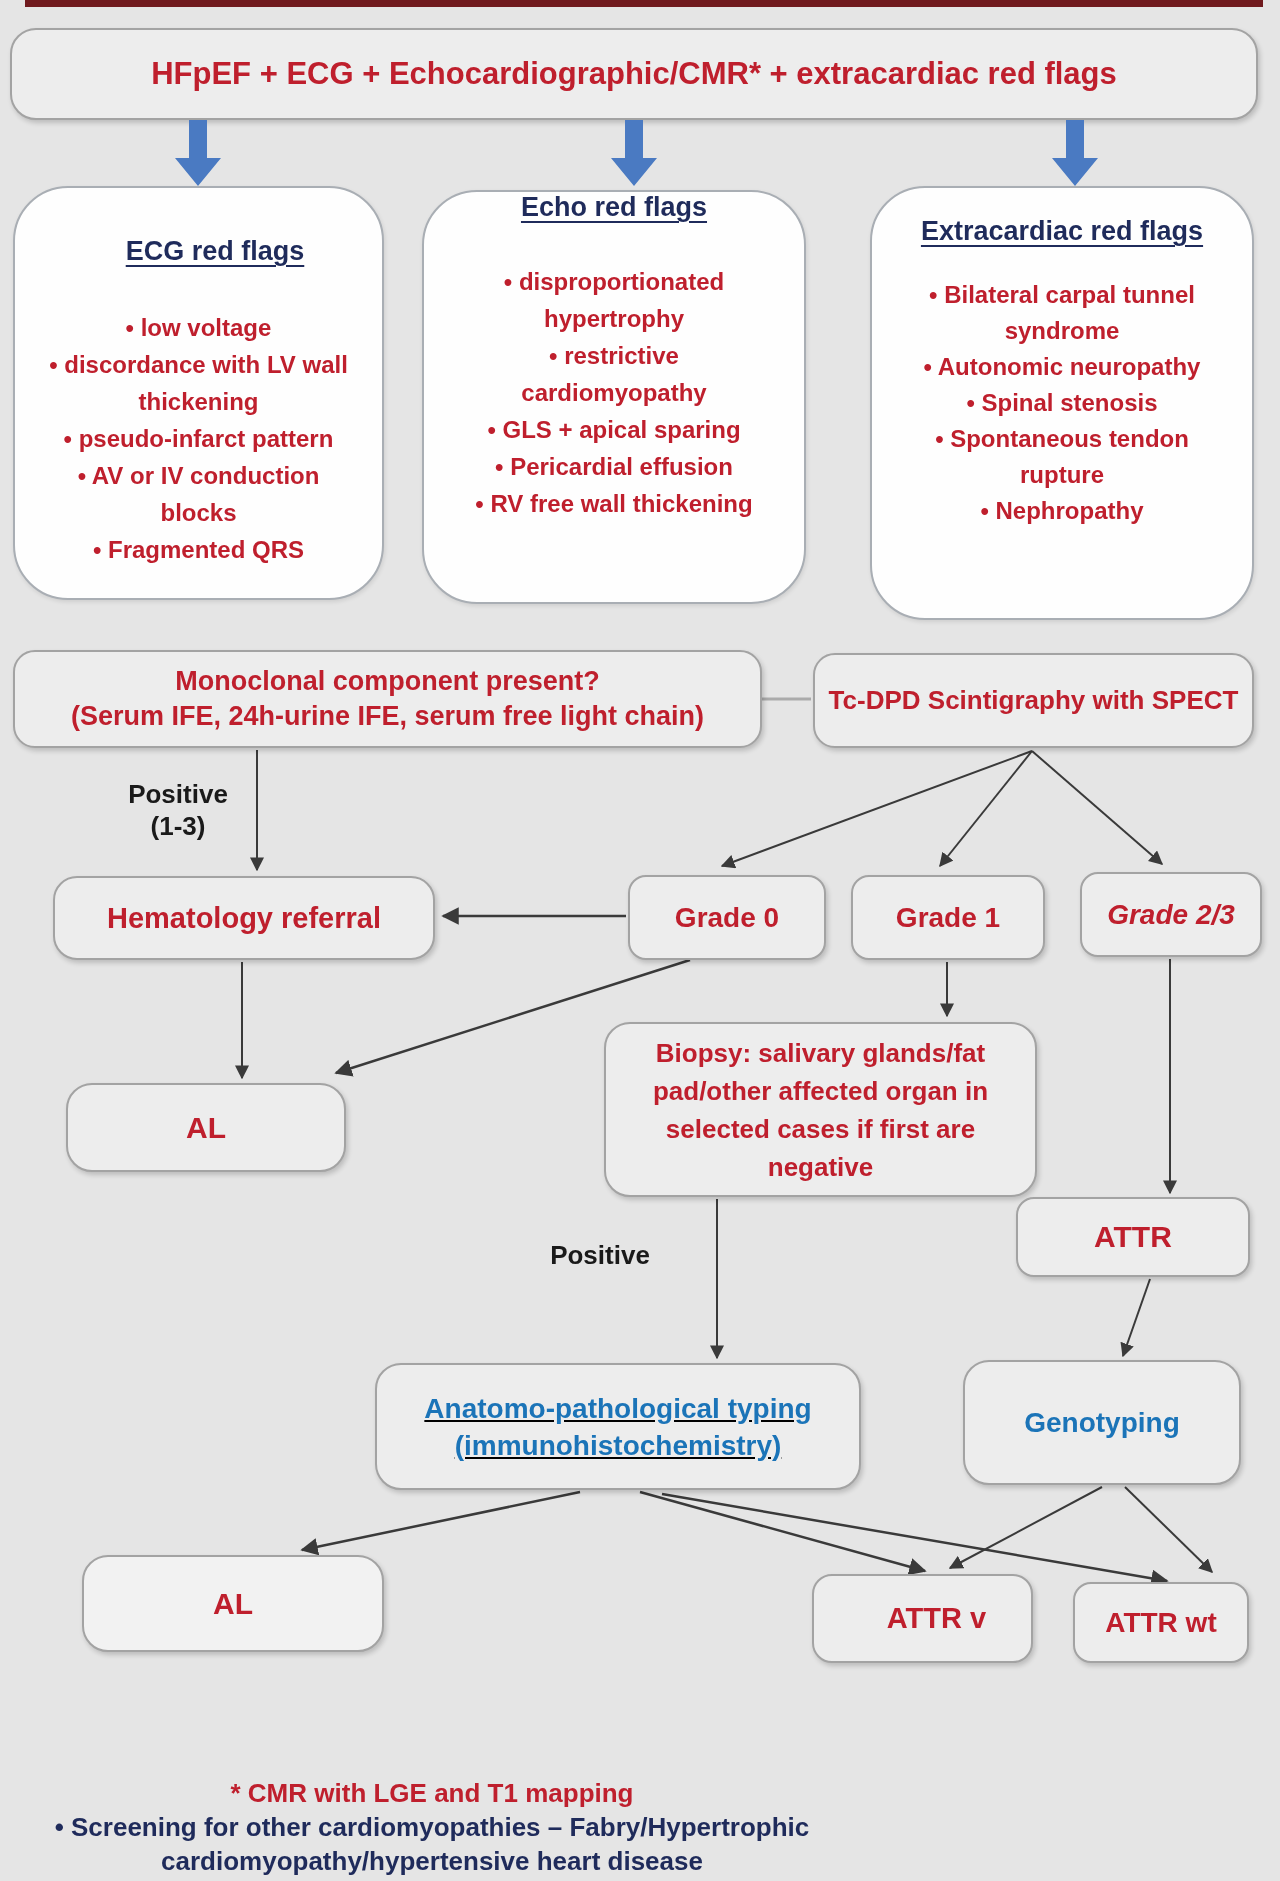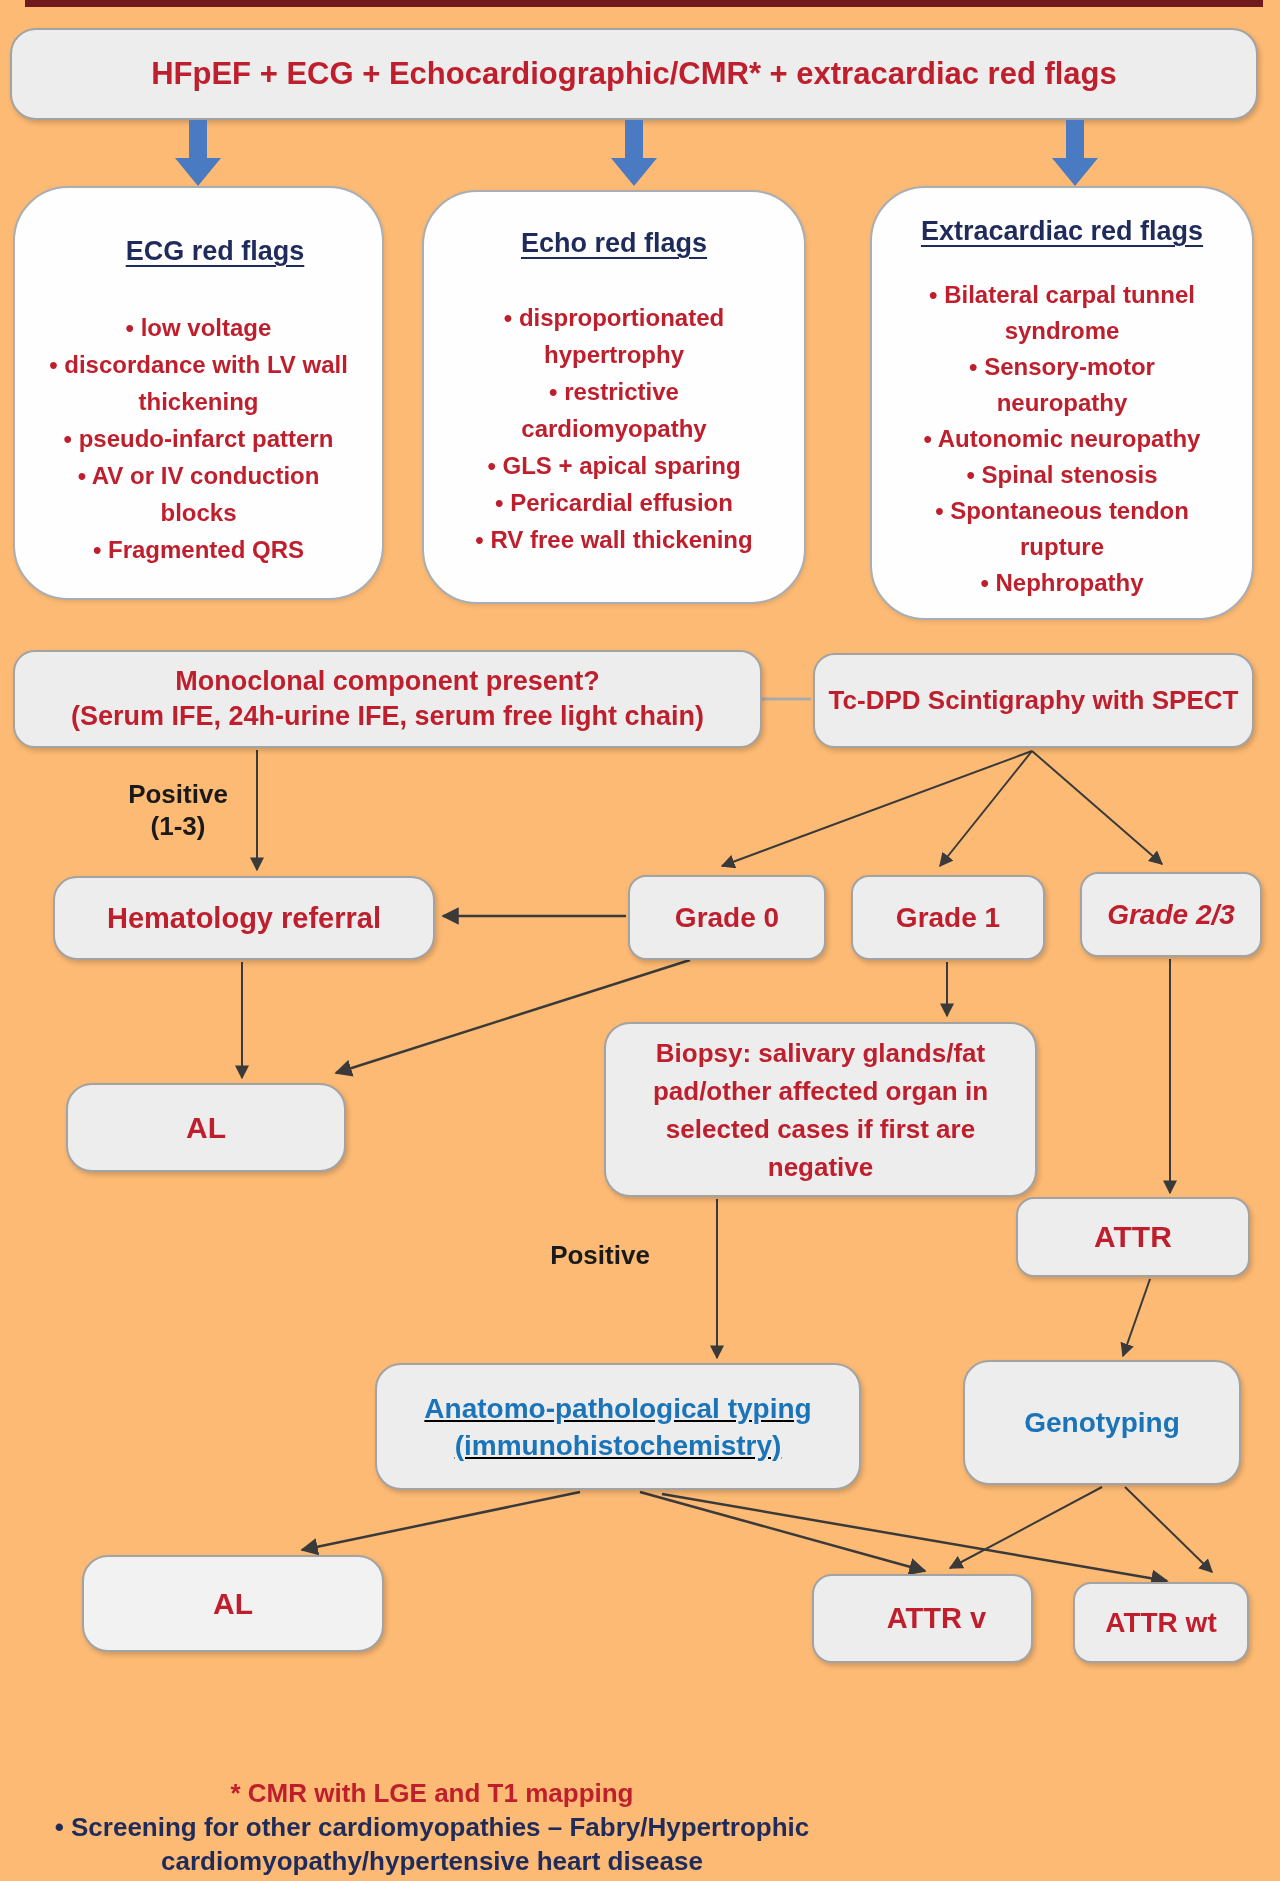--- a/index.html
+++ b/index.html
@@ -1,17 +1,17 @@
 <!DOCTYPE html>
 <html><head>
 <meta charset="utf-8">
 <style>
   html,body { margin:0; padding:0; background:#ffffff; }
   .canvas {
-    position:relative; width:1280px; height:1881px; background:#fdba74;
+    position:relative; width:1280px; height:1881px; background:#e5e5e5;
     font-family:"Liberation Sans", sans-serif; overflow:hidden;
   }
   .topstrip { position:absolute; left:25px; top:0; width:1238px; height:7px;
     background:#701a1e; }
   
   .node {
     position:absolute; box-sizing:border-box;
     background:#ededed; border:2px solid #a3a3a3;
     display:flex; flex-direction:column; align-items:center; justify-content:center;
     text-align:center; font-weight:bold;
@@ -87,35 +87,34 @@
     <div class="flag-list" style="margin-top:42px; padding:0 23px;">
       <div class="bullet-line">low voltage</div>
       <div class="bullet-line">discordance with LV wall thickening</div>
       <div class="bullet-line">pseudo-infarct pattern</div>
       <div class="bullet-line">AV or IV conduction blocks</div>
       <div class="bullet-line">Fragmented QRS</div>
     </div>
   </div>
 
   <div class="flagbox" style="left:422px; top:190px; width:384px; height:414px;">
-    <div class="flag-title" style="margin-top:36px;">Echo red flags</div>
+    <div class="flag-title" style="">Echo red flags</div>
     <div class="flag-list" style="margin-top:40px; padding:0 42px;">
       <div class="bullet-line">disproportionated hypertrophy</div>
       <div class="bullet-line">restrictive cardiomyopathy</div>
       <div class="bullet-line">GLS + apical sparing</div>
       <div class="bullet-line">Pericardial effusion</div>
       <div class="bullet-line">RV free wall thickening</div>
     </div>
   </div>
 
   <div class="flagbox" style="left:870px; top:186px; width:384px; height:434px;">
     <div class="flag-title" style="margin-top:28px;">Extracardiac red flags</div>
     <div class="flag-list" style="margin-top:30px; padding:0 47px;">
       <div class="bullet-line" style="line-height:36px;">Bilateral carpal tunnel syndrome</div>
-      <div class="bullet-line" style="line-height:36px;">Sensory-motor neuropathy</div>
       <div class="bullet-line" style="line-height:36px;">Autonomic neuropathy</div>
       <div class="bullet-line" style="line-height:36px;">Spinal stenosis</div>
       <div class="bullet-line" style="line-height:36px;">Spontaneous tendon rupture</div>
       <div class="bullet-line" style="line-height:36px;">Nephropathy</div>
     </div>
   </div>
 
   <div class="node" style="left:13px; top:650px; width:749px; height:98px; border-radius:22px;">
     <div class="red" style="font-size:27px; line-height:35px;">Monoclonal component present?</div>
     <div class="red" style="font-size:27px; line-height:35px;">(Serum IFE, 24h-urine IFE, serum free light chain)</div>

